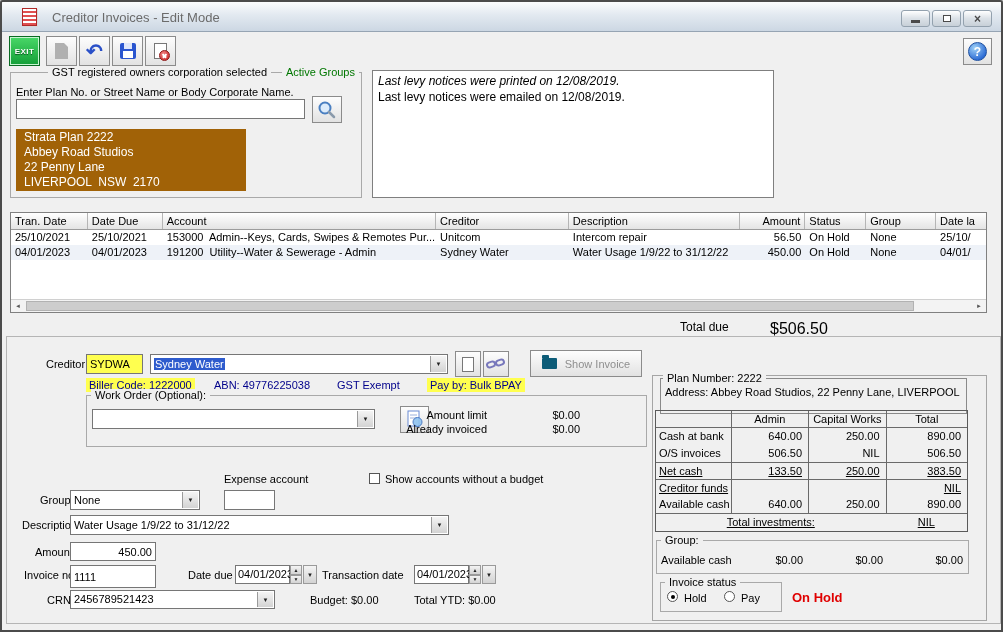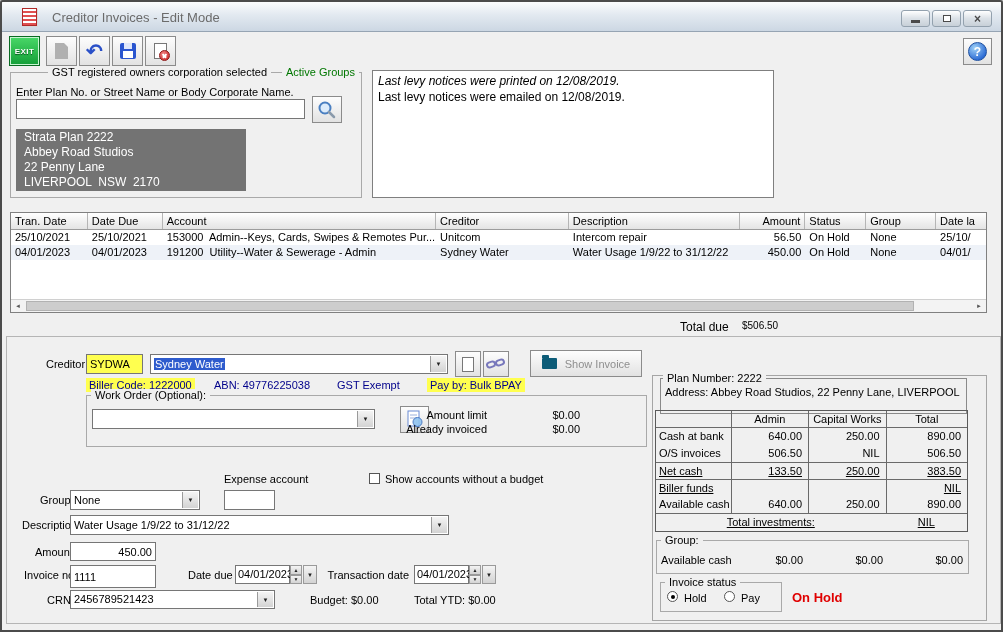--- a/index.html
+++ b/index.html
@@ -75,21 +75,21 @@
   .c2{width:78px;border-left:1px solid #6a6a6a;text-align:right;padding-right:6px;}
   .c3{width:82px;border-left:1px solid #6a6a6a;text-align:right;padding-right:6px;}
   .cthead .c1,.cthead .c2,.cthead .c3{text-align:center;padding-right:0;}
   .cthead{border-bottom:1px solid #6a6a6a;}
   .sep-top{border-top:1px solid #6a6a6a;text-decoration:underline;}
   .radio{position:absolute;width:11px;height:11px;border-radius:50%;border:1px solid #555;background:#fff;}
   .radio.sel::after{content:"";position:absolute;left:2.5px;top:2.5px;width:4px;height:4px;border-radius:50%;background:#000;}
   .checkbox{position:absolute;width:11px;height:11px;border:1px solid #555;background:#fff;}
   .folder{position:relative;width:15px;height:11px;background:#0d5c78;border-radius:1px;}
   .folder::before{content:"";position:absolute;top:-3px;left:0;width:7px;height:3px;background:#0d5c78;border-radius:1px 1px 0 0;}
-  .planbox{position:absolute;left:14px;top:127px;width:230px;height:62px;background:#737373;color:#fff;
+  .planbox{position:absolute;left:14px;top:127px;width:230px;height:62px;background:#a16207;color:#fff;
            font-size:12px;line-height:15px;padding:1px 8px;}
   .planline{white-space:pre;}
   .noteline{position:absolute;left:5px;white-space:nowrap;font-size:12px;}
 </style>
 </head>
 <body>
 
 <div class="window">
 
   <div class="titlebar">
@@ -185,21 +185,21 @@
       <div class="td" style="width:70px;">None</div>
       <div class="td" style="width:50px;">04/01/</div>
     </div>
     <div class="hscroll">
       <div class="sarrow" style="left:0;">◄</div>
       <div class="sthumb"></div>
       <div class="sarrow" style="right:0;">►</div>
     </div>
   </div>
   <span class="lbl" style="left:678px;top:318px;font-size:12px;">Total due</span>
-  <span class="lbl" style="left:740px;top:318px;font-size:10px;">$506.50</span>
+  <span class="lbl" style="left:768px;top:318px;font-size:16px;">$506.50</span>
 
   <div class="abs" style="left:4px;top:334px;width:995px;height:288px;border:1px solid #b5b5b5;"></div>
 
   <span class="lbl" style="left:44px;top:356px;">Creditor</span>
   <input class="inp" style="left: 84px; top: 352px; width: 57px; height: 20px; background: rgb(255, 255, 79);" value="SYDWA">
   <div class="dd" style="left:148px;top:352px;width:298px;">
     <span class="txt"><span class="selhl">Sydney Water</span></span>
     <span class="ddbtn">▼</span>
   </div>
   <div class="smallbtn" style="left:453px;top:349px;width:26px;height:26px;">
@@ -267,21 +267,21 @@
   <span class="lbl" style="left:186px;top:567px;width:44px;text-align:right;">Date due</span>
   <div class="abs" style="left:233px;top:563px;width:82px;height:19px;">
     <div class="inp" style="left:0;top:0;width:55px;height:19px;padding:2px 2px;">04/01/2023</div>
     <div class="spinbox" style="left:55px;">
       <div class="spin-b">▲</div>
       <div class="spin-b">▼</div>
     </div>
     <div class="spin-b" style="position:absolute;left:68px;top:0;width:14px;height:19px;font-size:6px;">▼</div>
   </div>
 
-  <span class="lbl" style="left:320px;top:567px;width:87px;text-align:right;">Transaction date</span>
+  <span class="lbl" style="left:320px;top:567px;width:87px;">Transaction date</span>
   <div class="abs" style="left:412px;top:563px;width:82px;height:19px;">
     <div class="inp" style="left:0;top:0;width:55px;height:19px;padding:2px 2px;">04/01/2023</div>
     <div class="spinbox" style="left:55px;">
       <div class="spin-b">▲</div>
       <div class="spin-b">▼</div>
     </div>
     <div class="spin-b" style="position:absolute;left:68px;top:0;width:14px;height:19px;font-size:6px;">▼</div>
   </div>
 
   <span class="lbl" style="left:45px;top:592px;">CRN</span>
@@ -317,21 +317,21 @@
       <div class="ctc c2">NIL</div>
       <div class="ctc c3">506.50</div>
     </div>
     <div class="ctrow sep-top">
       <div class="ctc c0">Net cash</div>
       <div class="ctc c1">133.50</div>
       <div class="ctc c2">250.00</div>
       <div class="ctc c3">383.50</div>
     </div>
     <div class="ctrow sep-top">
-      <div class="ctc c0">Biller funds</div>
+      <div class="ctc c0">Creditor funds</div>
       <div class="ctc c1"></div>
       <div class="ctc c2"></div>
       <div class="ctc c3">NIL</div>
     </div>
     <div class="ctrow">
       <div class="ctc c0">Available cash</div>
       <div class="ctc c1">640.00</div>
       <div class="ctc c2">250.00</div>
       <div class="ctc c3">890.00</div>
     </div>

